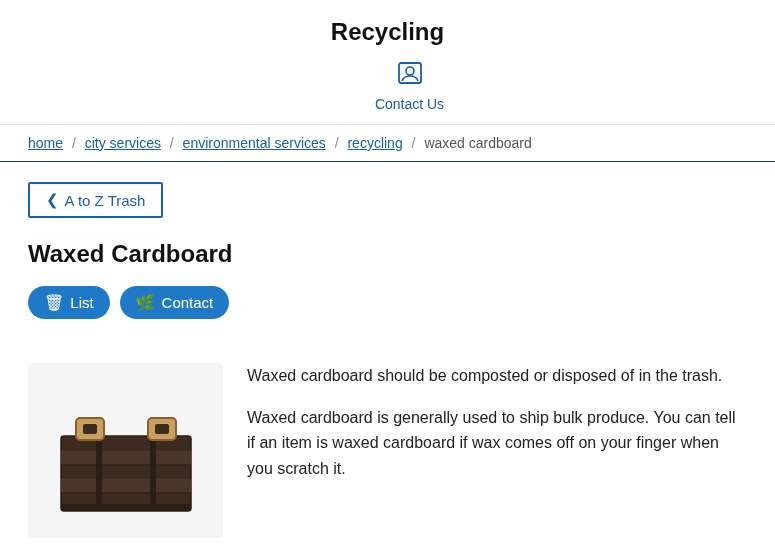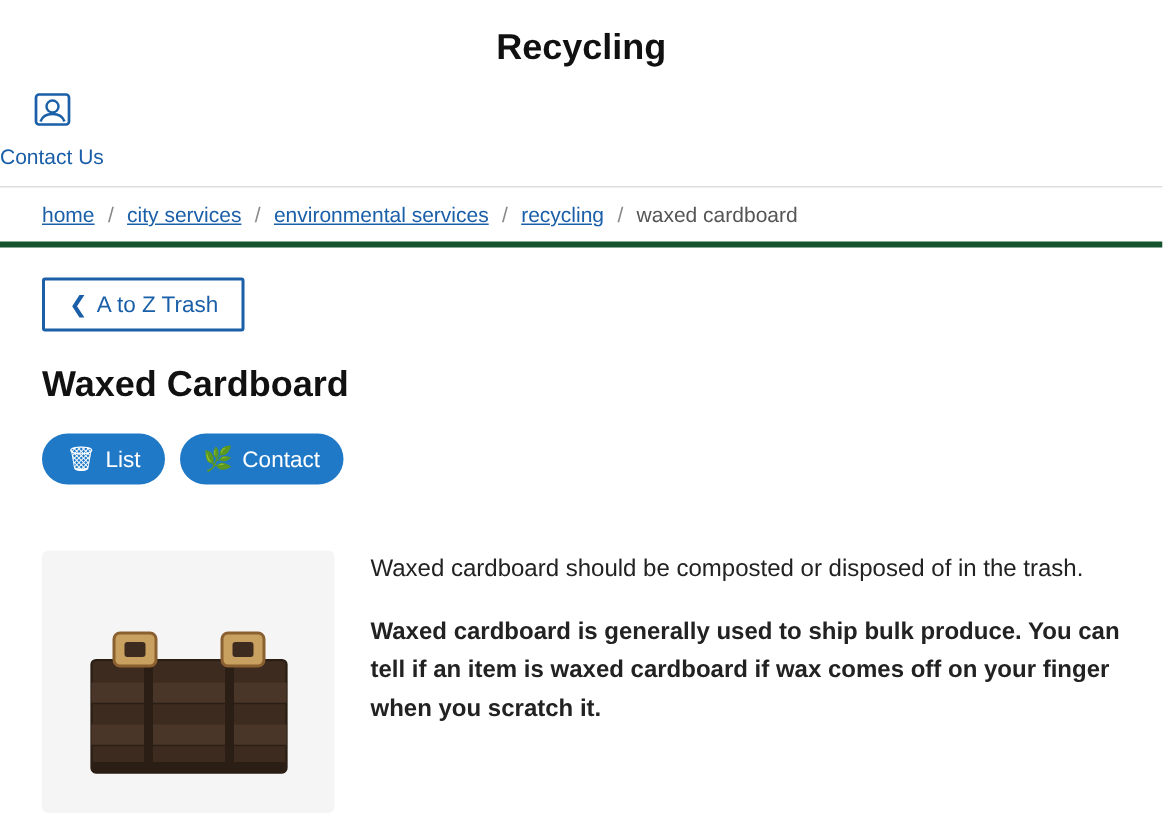--- a/index.html
+++ b/index.html
@@ -1,26 +1,26 @@
 <!DOCTYPE html>
 <html><head>
   <meta charset="utf-8">
   <style>
     * { box-sizing: border-box; margin: 0; padding: 0; }
     body { font-family: -apple-system, BlinkMacSystemFont, 'Segoe UI', Arial, sans-serif; background: #fff; color: #222; width: 775px; }
 
     
     .header { text-align: center; padding: 18px 0 0 0; border-bottom: 1px solid #ddd; }
     .header-title { font-size: 24px; font-weight: 700; margin-bottom: 14px; color: #111; }
-    .nav-icons { display: flex; justify-content: flex-start; padding-bottom: 12px; }
+    .nav-icons { display: flex; justify-content: center; padding-bottom: 12px; padding-left: 44px; }
     .nav-item { display: flex; flex-direction: column; align-items: center; gap: 4px; color: #1a5fa8; font-size: 14px; cursor: pointer; text-decoration: none; }
     .nav-icon { font-size: 22px; color: #1a5fa8; }
 
     
-    .breadcrumb { padding: 10px 28px; font-size: 14px; color: #555; border-bottom: 4px solid #14532d; }
+    .breadcrumb { padding: 10px 28px; font-size: 14px; color: #555; border-bottom: 1px solid #14532d; }
     .breadcrumb a { color: #1a5fa8; text-decoration: underline; }
     .breadcrumb span { color: #555; }
     .breadcrumb .sep { margin: 0 5px; color: #888; }
 
     
     .main { padding: 20px 28px 40px 28px; }
 
     
     .atoz-btn {
       display: inline-flex; align-items: center; gap: 6px;
@@ -43,21 +43,21 @@
 
     
     .content-area { display: flex; gap: 24px; align-items: flex-start; margin-top: 44px; }
     .content-image {
       flex: 0 0 195px; width: 195px; height: 175px;
       background: #f5f5f5; border-radius: 4px; overflow: hidden;
       display: flex; align-items: center; justify-content: center;
     }
     
     .content-text { flex: 1; font-size: 16px; line-height: 1.6; color: #222; }
-    .content-text p + p { margin-top: 16px; font-weight: bold; }
+    .content-text p + p { margin-top: 16px; }
   </style>
 </head>
 <body>
 
 <header class="header">
   <div class="header-title">Recycling</div>
   <nav class="nav-icons">
 
     <a class="nav-item" href="#">
       <span class="nav-icon">

